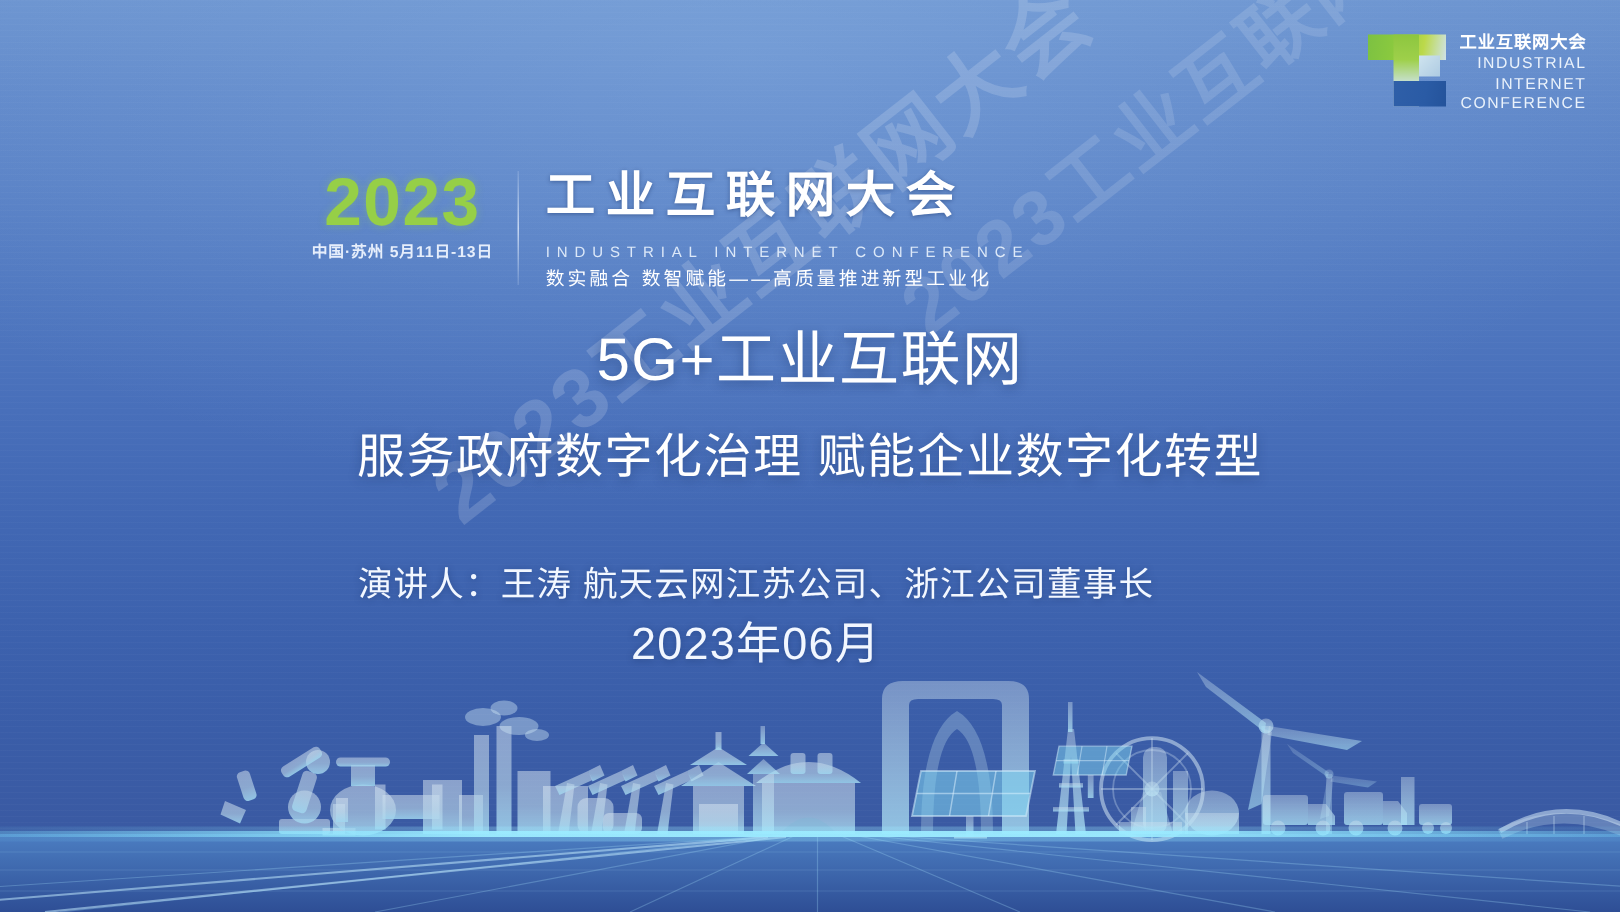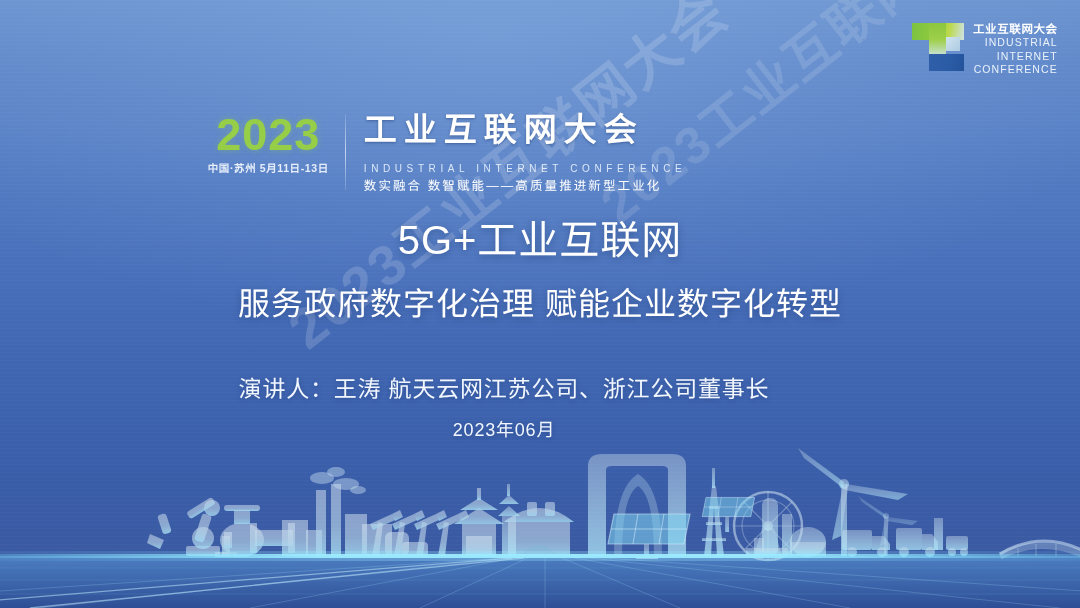--- a/index.html
+++ b/index.html
@@ -144,21 +144,21 @@
     position:absolute; top:372px; left:0; width:1008px;
     text-align:center; z-index:4;
   }
   .presenter{
     font-size:23px; color:#f2f7ff; line-height:34px;
     letter-spacing:0.8px;
     text-shadow:0 1px 5px rgba(18,42,92,0.40);
   }
   .pres-date{
     margin-top:8px;
-    font-size:18px; color:#f2f7ff; line-height:32px;
+    font-size:30px; color:#f2f7ff; line-height:32px;
     letter-spacing:0.8px;
     text-shadow:0 1px 5px rgba(18,42,92,0.40);
   }
 
   
   .watermark{
     position:absolute;
     top:300px; left:268px;
     transform:rotate(-38deg);
     transform-origin:left top;

